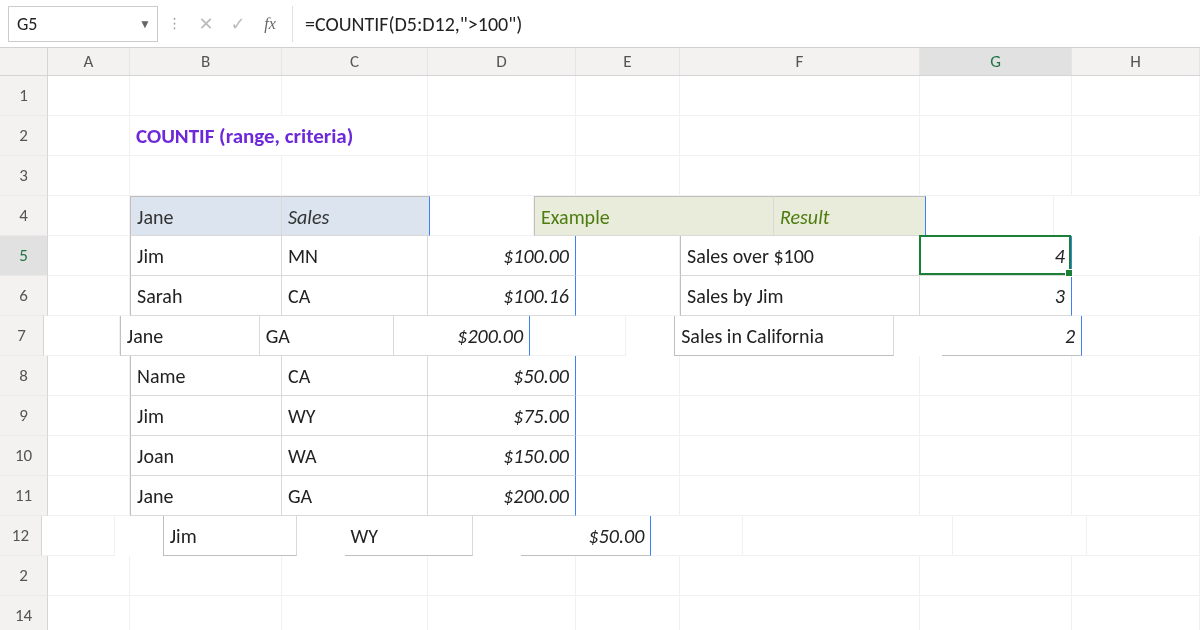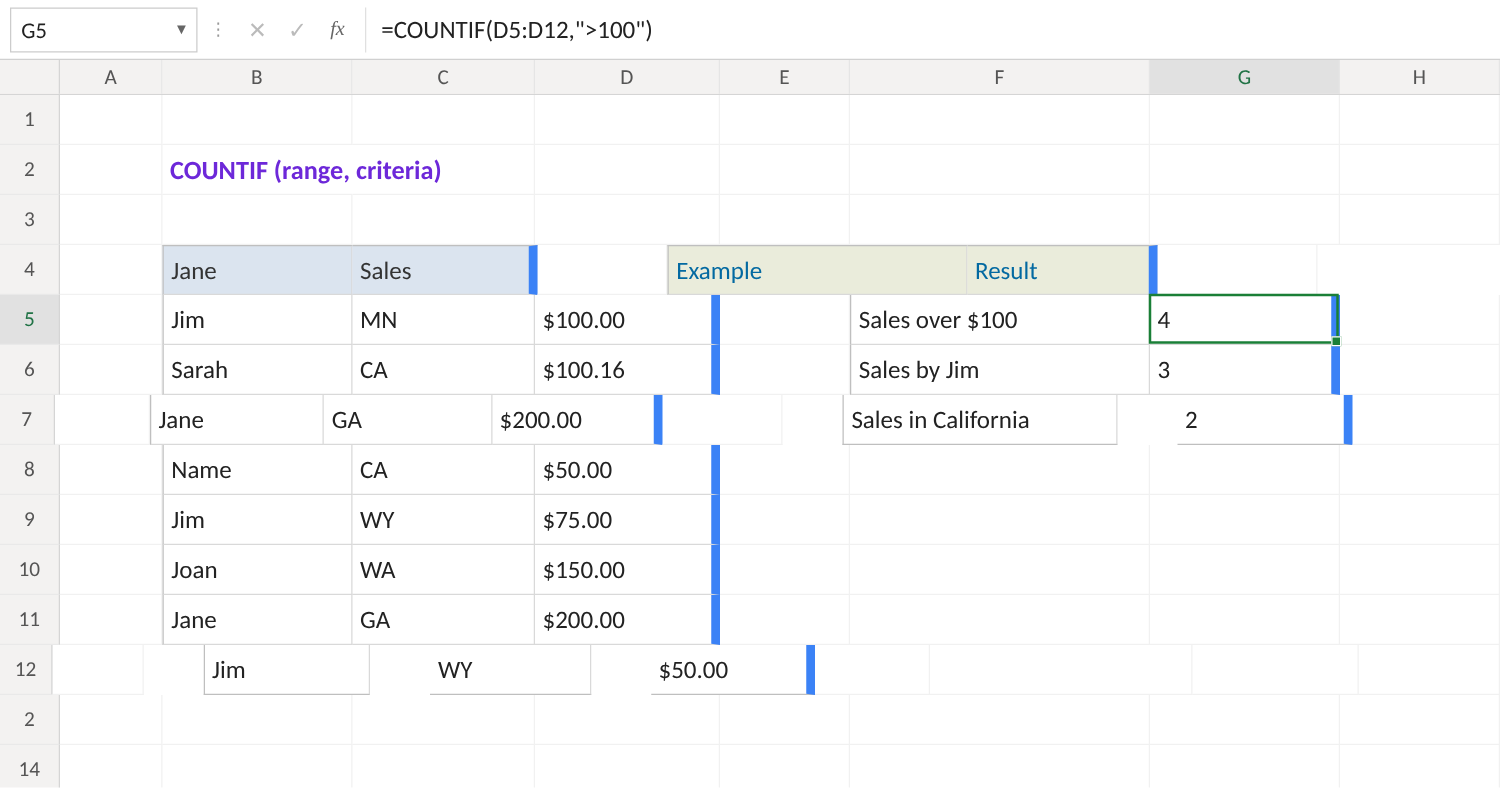--- a/index.html
+++ b/index.html
@@ -116,29 +116,29 @@
     font-weight: bold;
     font-size: 21px;
     color: #6d28d9;
   }
   .hdr-blue {
     background: #dbe4ef;
     color: #333;
   }
   .hdr-olive {
     background: #eaecdb;
-    color: #0369a1;
-  }
-  .num { text-align: left; }
+    color: #4d7c0f;
+  }
+  .num { text-align: right; }
 
   
   .edge-t { border-top: 1px solid #bfbfbf; }
   .edge-b { border-bottom: 1px solid #bfbfbf; margin-left: 48px; }
   .edge-l { border-left: 1px solid #bfbfbf; }
-  .edge-r { border-right: 7px solid #3b82f6; }
+  .edge-r { border-right: 1px solid #3b82f6; font-style: italic; }
   .inner-r { border-right: 1px solid #d9d9d9; }
   .inner-b { border-bottom: 1px solid #d9d9d9; }
 
   
   .active-cell-box {
     position: absolute;
     border: 2px solid #1a7f37;
     pointer-events: none;
     z-index: 5;
   }

